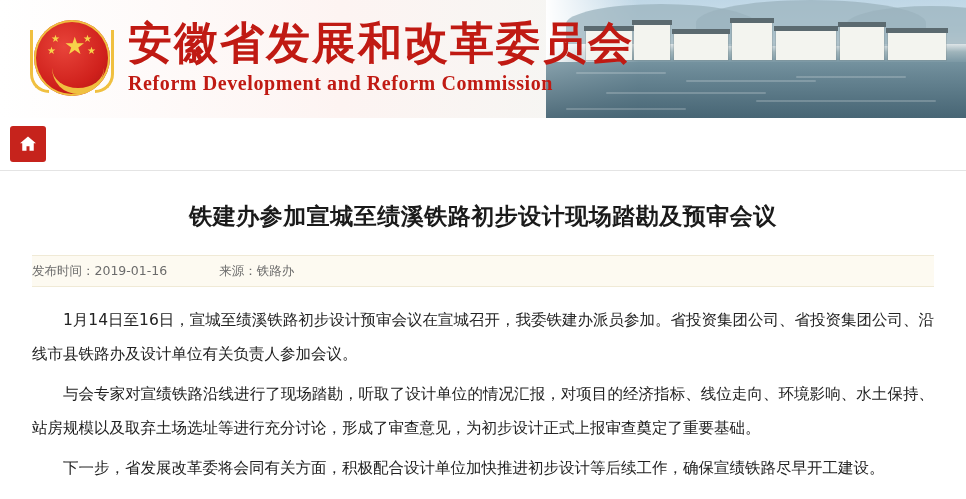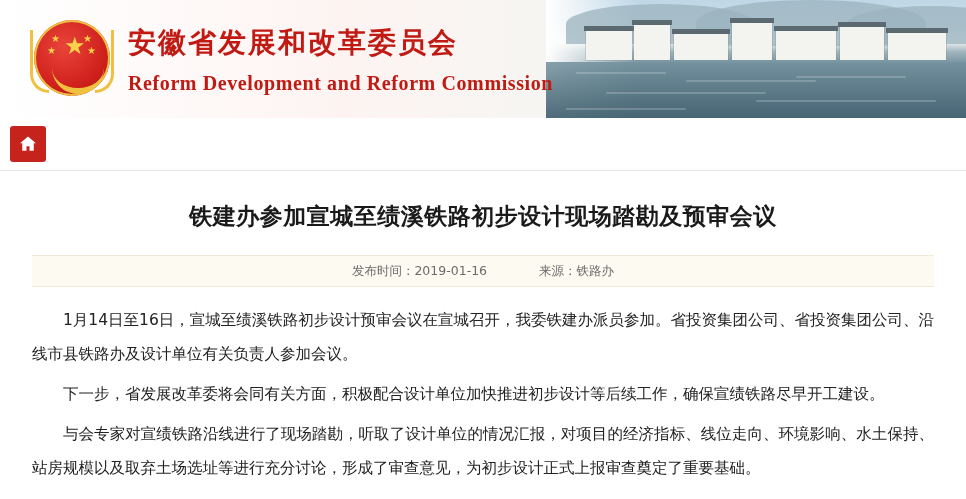--- a/index.html
+++ b/index.html
@@ -129,21 +129,21 @@
   }
   .emblem .wheat-l { left: 2px; }
   .emblem .wheat-r { right: 2px; transform: scaleX(-1); }
 
   .title-block {
     position: absolute;
     left: 128px; top: 18px;
   }
   .cn-title {
     font-family: "DejaVu Sans", sans-serif;
-    font-size: 28px;
+    font-size: 44px;
     font-weight: bold;
     color: #c01a13;
     letter-spacing: 2px;
     line-height: 50px;
     white-space: nowrap;
   }
   .en-title {
     font-family: "Liberation Serif", serif;
     font-size: 20px;
     font-weight: bold;
@@ -188,21 +188,20 @@
     line-height: 34px;
   }
   .meta-bar {
     margin: 22px 0 0 0;
     height: 30px;
     background: #fdfaf1;
     border-top: 1px solid #f0ead6;
     border-bottom: 1px solid #f0ead6;
     display: flex;
     align-items: center;
-    justify-content: center;
     gap: 52px;
     font-size: 12.5px;
     color: #6b6b6b;
     font-family: "DejaVu Sans", sans-serif;
   }
   .body-text {
     margin-top: 16px;
     font-family: "DejaVu Sans", sans-serif;
     font-size: 15.5px;
     color: #222;
@@ -320,19 +319,19 @@
   <div class="article">
     <h1 class="headline">铁建办参加宣城至绩溪铁路初步设计现场踏勘及预审会议</h1>
 
     <div class="meta-bar">
       <span>发布时间：2019-01-16</span>
       <span>来源：铁路办</span>
     </div>
 
     <div class="body-text">
       <p>1月14日至16日，宣城至绩溪铁路初步设计预审会议在宣城召开，我委铁建办派员参加。省投资集团公司、省投资集团公司、沿线市县铁路办及设计单位有关负责人参加会议。</p>
+      <p>与会专家对宣绩铁路沿线进行了现场踏勘，听取了设计单位的情况汇报，对项目的经济指标、线位走向、环境影响、水土保持、站房规模以及取弃土场选址等进行充分讨论，形成了审查意见，为初步设计正式上报审查奠定了重要基础。</p>
       <p>下一步，省发展改革委将会同有关方面，积极配合设计单位加快推进初步设计等后续工作，确保宣绩铁路尽早开工建设。</p>
-      <p>与会专家对宣绩铁路沿线进行了现场踏勘，听取了设计单位的情况汇报，对项目的经济指标、线位走向、环境影响、水土保持、站房规模以及取弃土场选址等进行充分讨论，形成了审查意见，为初步设计正式上报审查奠定了重要基础。</p>
     </div>
   </div>
 
 
 </div>
 
 </body></html>

